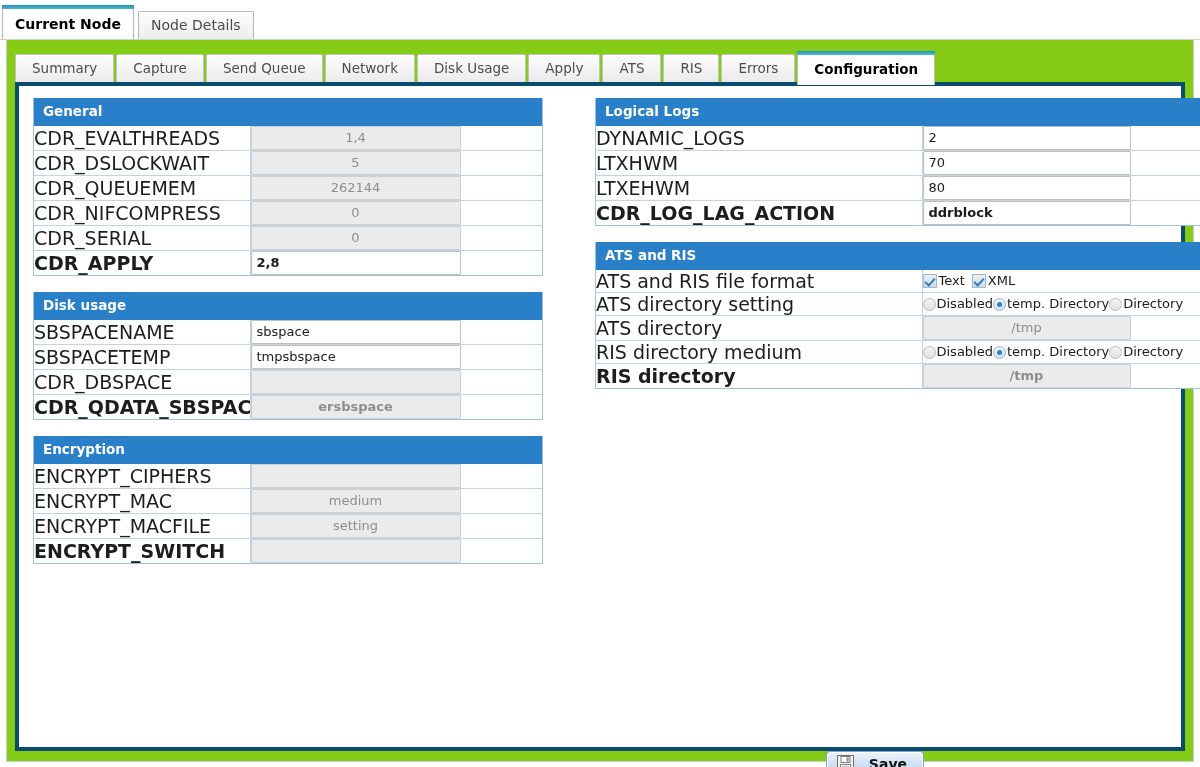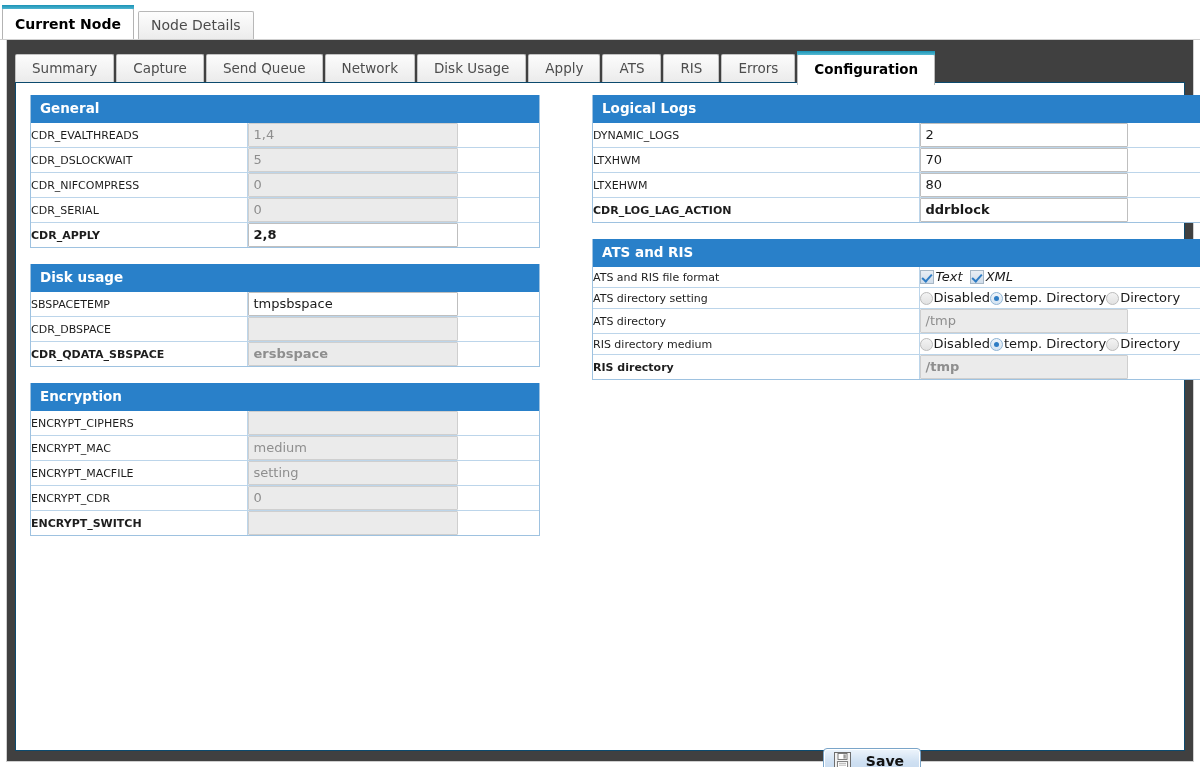--- a/index.html
+++ b/index.html
@@ -61,29 +61,29 @@
     left: 0; right: 0; bottom: 0;
     border-bottom: 1px solid #cfcfcf;
   }
 
   
   .panel {
     position: relative;
     margin: 0 6px 12px 6px;
     border: 1px solid #cfcfcf;
     border-top: none;
-    background: #404040;
+    background: #84cc16;
     height: 722px;
     box-sizing: border-box;
     padding-left: 44px;
   }
   .inner-frame {
     position: absolute;
     left: 8px; top: 42px; right: 8px; bottom: 10px;
-    border: 1px solid #0c4a6e;
+    border: 4px solid #0c4a6e;
     background: #ffffff;
     box-sizing: border-box;
   }
 
   
   .inner-tabs {
     position: absolute;
     left: 8px;
     top: 14px;
     right: 8px;
@@ -162,21 +162,21 @@
     border: 1px solid #bcd5ea;
     border-left: none;
     border-right: none;
     padding: 0;
     vertical-align: middle;
   }
   table.rows tr:first-child td { border-top: none; }
   table.rows tr:last-child td  { border-bottom: none; font-weight: bold; }
   td.lbl {
     padding: 7px 4px 7px 9px;
-    font-size: 11px;
+    font-size: 19px;
     color: #1d1d1d;
     border-right: 1px solid #bcd5ea !important;
     white-space: nowrap;
     overflow: hidden;
   }
   td.val {
     padding: 4px 6px 4px 6px;
   }
 
   .field {
@@ -190,20 +190,21 @@
     border: 1px solid #bfbfbf;
     background: #ffffff;
     color: #1a1a1a;
     border-radius: 1px;
     display: block;
   }
   .field.disabled {
     background: #ebebeb;
     color: #8e8e8e;
     border-color: #cfcfcf;
+    text-align: center;
   }
   .col-right .field { width: 208px; }
 
   
   .choice-cell {
     padding: 5px 6px 5px 6px;
     font-size: 13px;
     color: #1a1a1a;
     line-height: 20px;
   }
@@ -239,21 +240,21 @@
     background: linear-gradient(to bottom, #eef4fa 0%, #d5e4f2 100%);
   }
   .rb.selected:after {
     content: "";
     position: absolute;
     left: 3px; top: 3px;
     width: 5px; height: 5px;
     border-radius: 50%;
     background: #2e7cc4;
   }
-  .choice-label { margin-right: 7px; font-style: italic; }
+  .choice-label { margin-right: 7px; }
   .choice-label-tight { margin-right: 0px; }
 
   
   .save-wrap {
     position: absolute;
     left: 548px;
     top: 665px;
     width: 616px;
     text-align: center;
   }
@@ -317,20 +318,26 @@
                     <div class="field disabled">1,4</div>
                   </td>
             </tr>
             <tr>
               <td class="lbl">CDR_DSLOCKWAIT</td>
               <td class="val">
                     <div class="field disabled">5</div>
                   </td>
             </tr>
             <tr>
+              <td class="lbl">CDR_QUEUEMEM</td>
+              <td class="val">
+                    <div class="field disabled">262144</div>
+                  </td>
+            </tr>
+            <tr>
               <td class="lbl">CDR_NIFCOMPRESS</td>
               <td class="val">
                     <div class="field disabled">0</div>
                   </td>
             </tr>
             <tr>
               <td class="lbl">CDR_SERIAL</td>
               <td class="val">
                     <div class="field disabled">0</div>
                   </td>
@@ -346,20 +353,26 @@
         </div>
 
         <div class="section">
           <div class="section-title">Disk usage</div>
           <table class="rows">
             <colgroup>
                 <col style="width:216px">
                 <col>
               </colgroup>
             <tbody>
+                <tr>
+              <td class="lbl">SBSPACENAME</td>
+              <td class="val">
+                    <div class="field">sbspace</div>
+                  </td>
+            </tr>
             <tr>
               <td class="lbl">SBSPACETEMP</td>
               <td class="val">
                     <div class="field">tmpsbspace</div>
                   </td>
             </tr>
             <tr>
               <td class="lbl">CDR_DBSPACE</td>
               <td class="val">
                     <div class="field disabled"></div>
@@ -392,26 +405,20 @@
             <tr>
               <td class="lbl">ENCRYPT_MAC</td>
               <td class="val">
                     <div class="field disabled">medium</div>
                   </td>
             </tr>
             <tr>
               <td class="lbl">ENCRYPT_MACFILE</td>
               <td class="val">
                     <div class="field disabled">setting</div>
-                  </td>
-            </tr>
-            <tr>
-              <td class="lbl">ENCRYPT_CDR</td>
-              <td class="val">
-                    <div class="field disabled">0</div>
                   </td>
             </tr>
             <tr>
               <td class="lbl">ENCRYPT_SWITCH</td>
               <td class="val">
                     <div class="field disabled"></div>
                   </td>
             </tr>
           </tbody>
             </table>

